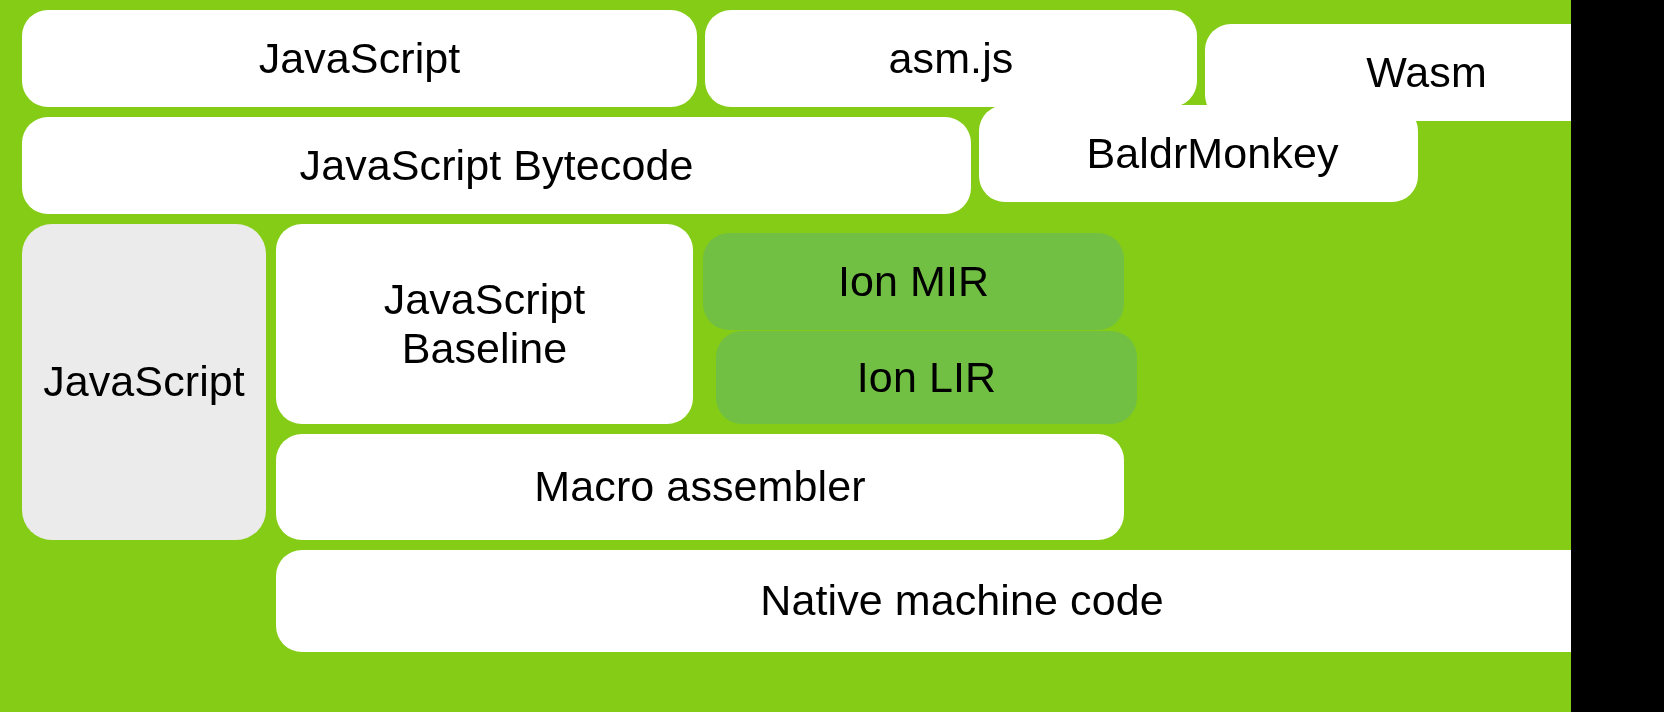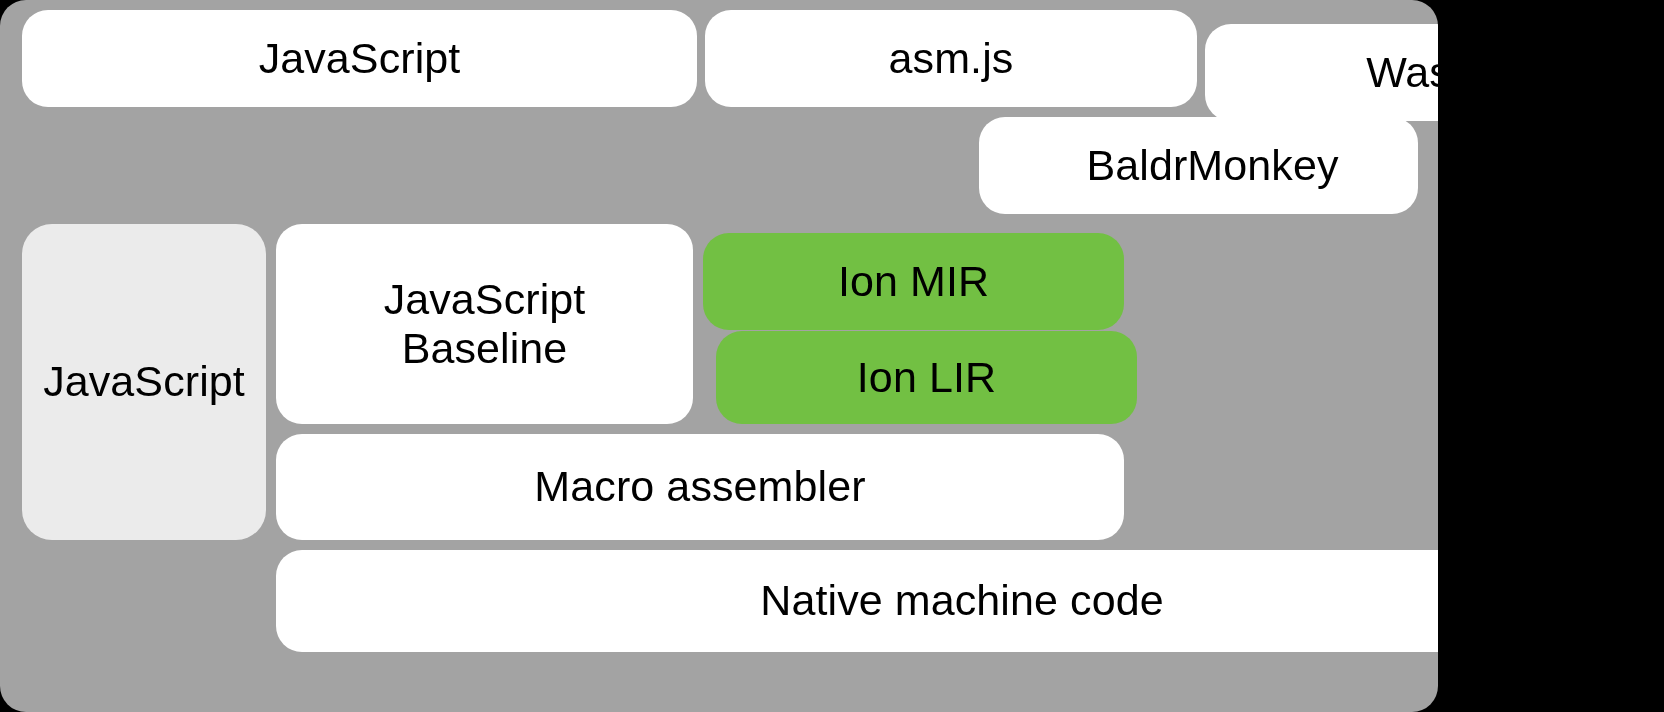--- a/index.html
+++ b/index.html
@@ -6,25 +6,24 @@
   html, body {
     margin: 0;
     padding: 0;
     background: #000000;
   }
   body {
     font-family: "Liberation Sans", sans-serif;
   }
   #diagram {
     position: relative;
-    width: 1438px;
+    width: 1571px;
     height: 712px;
-    background: #a3a3a3;
+    background: #84cc16;
     overflow: hidden;
-    border-radius: 26px;
   }
   .node {
     position: absolute;
     box-sizing: border-box;
     display: flex;
     align-items: center;
     justify-content: center;
     text-align: center;
     border-radius: 26px;
     color: #000000;
@@ -41,21 +40,21 @@
   .fill-green { background: #72c043; }
   .fill-pink  { background: #f4718a; }
 
   
   .n-javascript      { left: 22px;   top: 10px;  width: 675px;  height: 97px; }
   .n-asmjs           { left: 705px;  top: 10px;  width: 492px;  height: 97px; text-align: right; }
   .n-wasm            { left: 1205px; top: 24px;  width: 443px;  height: 97px; }
 
   
   .n-bytecode        { left: 22px;   top: 117px; width: 949px;  height: 97px; }
-  .n-baldrmonkey     { left: 979px;  top: 117px; width: 439px;  height: 97px; padding-left: 28px; }
+  .n-baldrmonkey     { left: 979px;  top: 105px; width: 439px;  height: 97px; padding-left: 28px; }
 
   
   .n-interpreter     { left: 22px;   top: 224px; width: 244px;  height: 316px; border-radius: 30px; }
   .n-jsbaseline      { left: 276px;  top: 224px; width: 417px;  height: 200px; }
   .n-ionmir          { left: 703px;  top: 224px; width: 421px;  height: 97px; margin-top: 9px; }
   .n-ionlir          { left: 716px;  top: 331px; width: 421px;  height: 93px; }
   .n-cranelift       { left: 1130px; top: 333px; width: 518px;  height: 200px; border-radius: 30px; }
   .n-macroassembler  { left: 276px;  top: 434px; width: 848px;  height: 106px; }
 
   
@@ -65,20 +64,21 @@
 <body>
 
 <div id="diagram">
 
   <div class="node fill-white n-javascript">JavaScript</div>
 
   <div class="node fill-white n-asmjs">asm.js</div>
 
   <div class="node fill-white n-wasm">Wasm</div>
 
+  <div class="node fill-white n-bytecode">JavaScript Bytecode</div>
 
   <div class="node fill-white n-baldrmonkey">BaldrMonkey</div>
 
   <div class="node fill-grey n-interpreter">JavaScript</div>
 
   <div class="node fill-white n-jsbaseline">JavaScript
 Baseline</div>
 
   <div class="node fill-green n-ionmir">Ion MIR</div>
 

